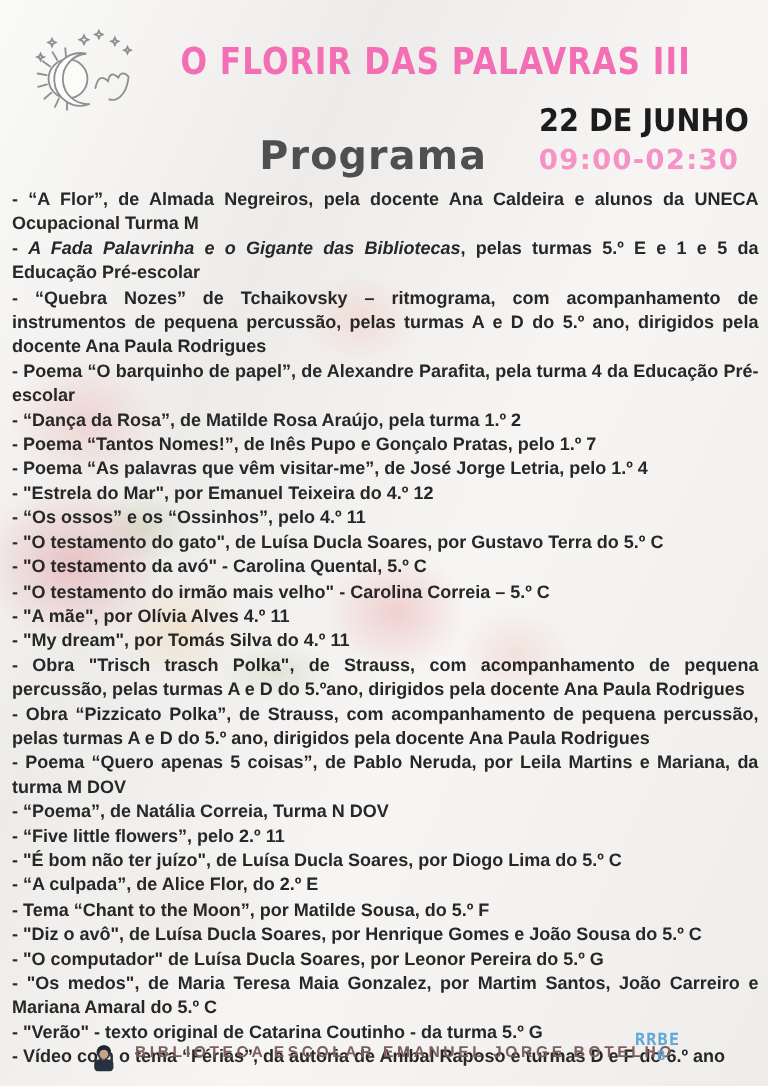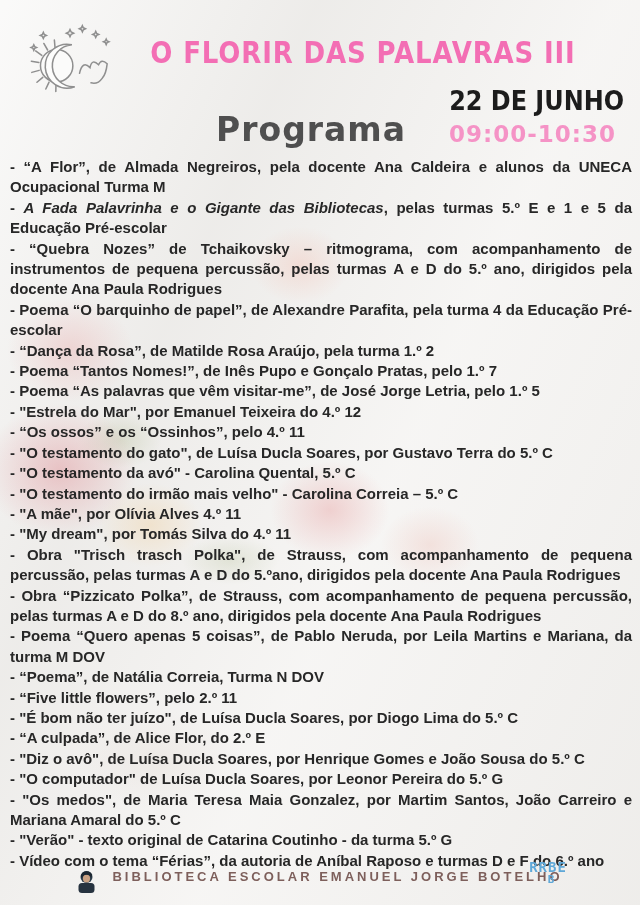--- a/index.html
+++ b/index.html
@@ -91,44 +91,45 @@
       <path d="M12 26 l0.9 2 2 0.9 -2 0.9 -0.9 2 -0.9 -2 -2 -0.9 2 -0.9 Z"></path>
     </svg>
   </div>
 
   <h1 class="title">O FLORIR DAS PALAVRAS III</h1>
 
   <div class="date">22 DE JUNHO</div>
 
   <h2 class="programa">Programa</h2>
 
-  <div class="time">09:00-10:30</div>
+  <div class="time">09:00-02:30</div>
 
   <div class="program">
       <p><span>- “A Flor”, de Almada Negreiros, pela docente Ana Caldeira e alunos da UNECA Ocupacional Turma M</span></p>
       <p><span>- </span><span class="it">A Fada Palavrinha e o Gigante das Bibliotecas</span><span>, pelas turmas 5.º E e 1 e 5 da Educação Pré-escolar</span></p>
       <p><span>- “Quebra Nozes” de Tchaikovsky – ritmograma, com acompanhamento de instrumentos de pequena percussão, pelas turmas A e D do 5.º ano, dirigidos pela docente Ana Paula Rodrigues</span></p>
       <p><span>- Poema “O barquinho de papel”, de Alexandre Parafita, pela turma 4 da Educação Pré-escolar</span></p>
       <p><span>- “Dança da Rosa”, de Matilde Rosa Araújo, pela turma 1.º 2</span></p>
       <p><span>- Poema “Tantos Nomes!”, de Inês Pupo e Gonçalo Pratas, pelo 1.º 7</span></p>
-      <p><span>- Poema “As palavras que vêm visitar-me”, de José Jorge Letria, pelo 1.º 5</span></p>
+      <p><span>- Poema “As palavras que vêm visitar-me”, de José Jorge Letria, pelo 1.º 4</span></p>
       <p><span>- "Estrela do Mar", por Emanuel Teixeira do 4.º 12</span></p>
       <p><span>- “Os ossos” e os “Ossinhos”, pelo 4.º 11</span></p>
       <p><span>- "O testamento do gato", de Luísa Ducla Soares, por Gustavo Terra do 5.º C</span></p>
       <p><span>- "O testamento da avó" - Carolina Quental, 5.º C</span></p>
       <p><span>- "O testamento do irmão mais velho" - Carolina Correia – 5.º C</span></p>
       <p><span>- "A mãe", por Olívia Alves 4.º 11</span></p>
       <p><span>- "My dream", por Tomás Silva do 4.º 11</span></p>
       <p><span>- Obra "Trisch trasch Polka", de Strauss, com acompanhamento de pequena percussão, pelas turmas A e D do 5.ºano, dirigidos pela docente Ana Paula Rodrigues</span></p>
-      <p><span>- Obra “Pizzicato Polka”, de Strauss, com acompanhamento de pequena percussão, pelas turmas A e D do 8.º ano, dirigidos pela docente Ana Paula Rodrigues</span></p>
+      <p><span>- Obra “Pizzicato Polka”, de Strauss, com acompanhamento de pequena percussão, pelas turmas A e D do 5.º ano, dirigidos pela docente Ana Paula Rodrigues</span></p>
       <p><span>- Poema “Quero apenas 5 coisas”, de Pablo Neruda, por Leila Martins e Mariana, da turma M DOV</span></p>
       <p><span>- “Poema”, de Natália Correia, Turma N DOV</span></p>
       <p><span>- “Five little flowers”, pelo 2.º 11</span></p>
       <p><span>- "É bom não ter juízo", de Luísa Ducla Soares, por Diogo Lima do 5.º C</span></p>
       <p><span>- “A culpada”, de Alice Flor, do 2.º E</span></p>
+      <p><span>- Tema “Chant to the Moon”, por Matilde Sousa, do 5.º F</span></p>
       <p><span>- "Diz o avô", de Luísa Ducla Soares, por Henrique Gomes e João Sousa do 5.º C</span></p>
       <p><span>- "O computador" de Luísa Ducla Soares, por Leonor Pereira do 5.º G</span></p>
       <p><span>- "Os medos", de Maria Teresa Maia Gonzalez, por Martim Santos, João Carreiro e Mariana Amaral do 5.º C</span></p>
       <p><span>- "Verão" - texto original de Catarina Coutinho - da turma 5.º G</span></p>
       <p><span>- Vídeo com o tema “Férias”, da autoria de Aníbal Raposo e turmas D e F do 6.º ano</span></p>
     </div>
 
   <div class="footer">
     <span class="avatar">
       <svg viewBox="0 0 19 24" width="19" height="24">

